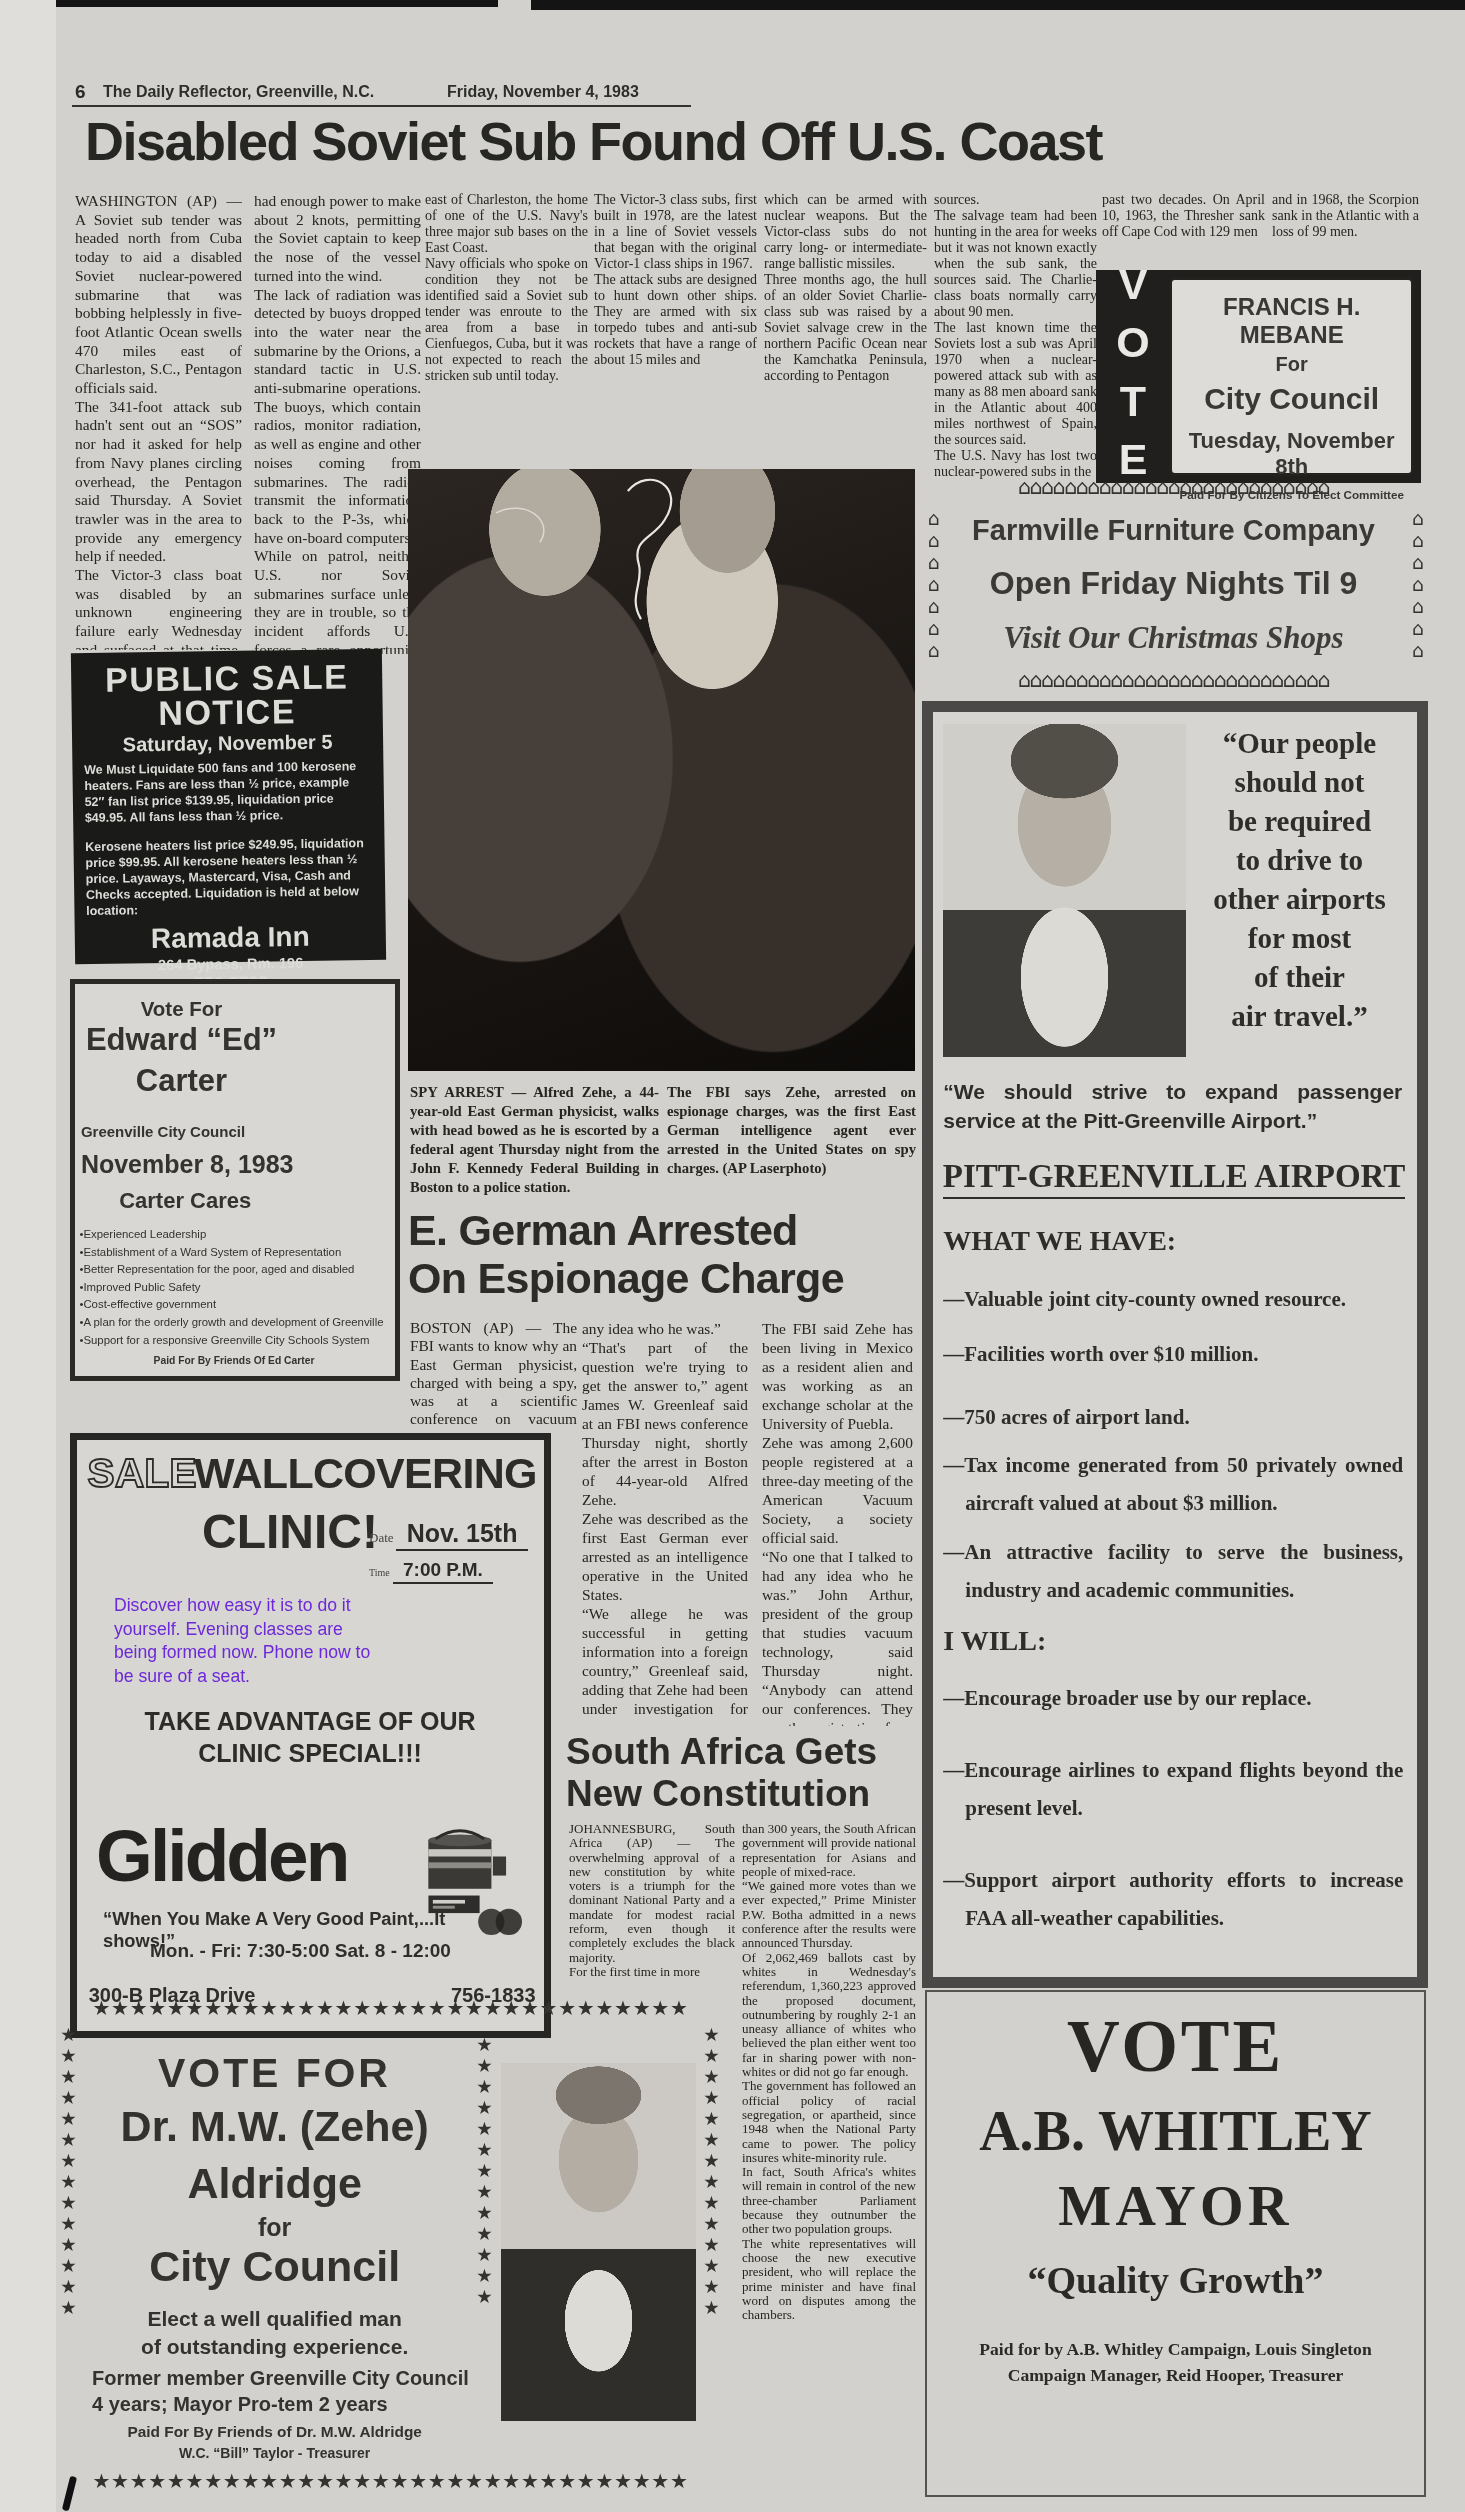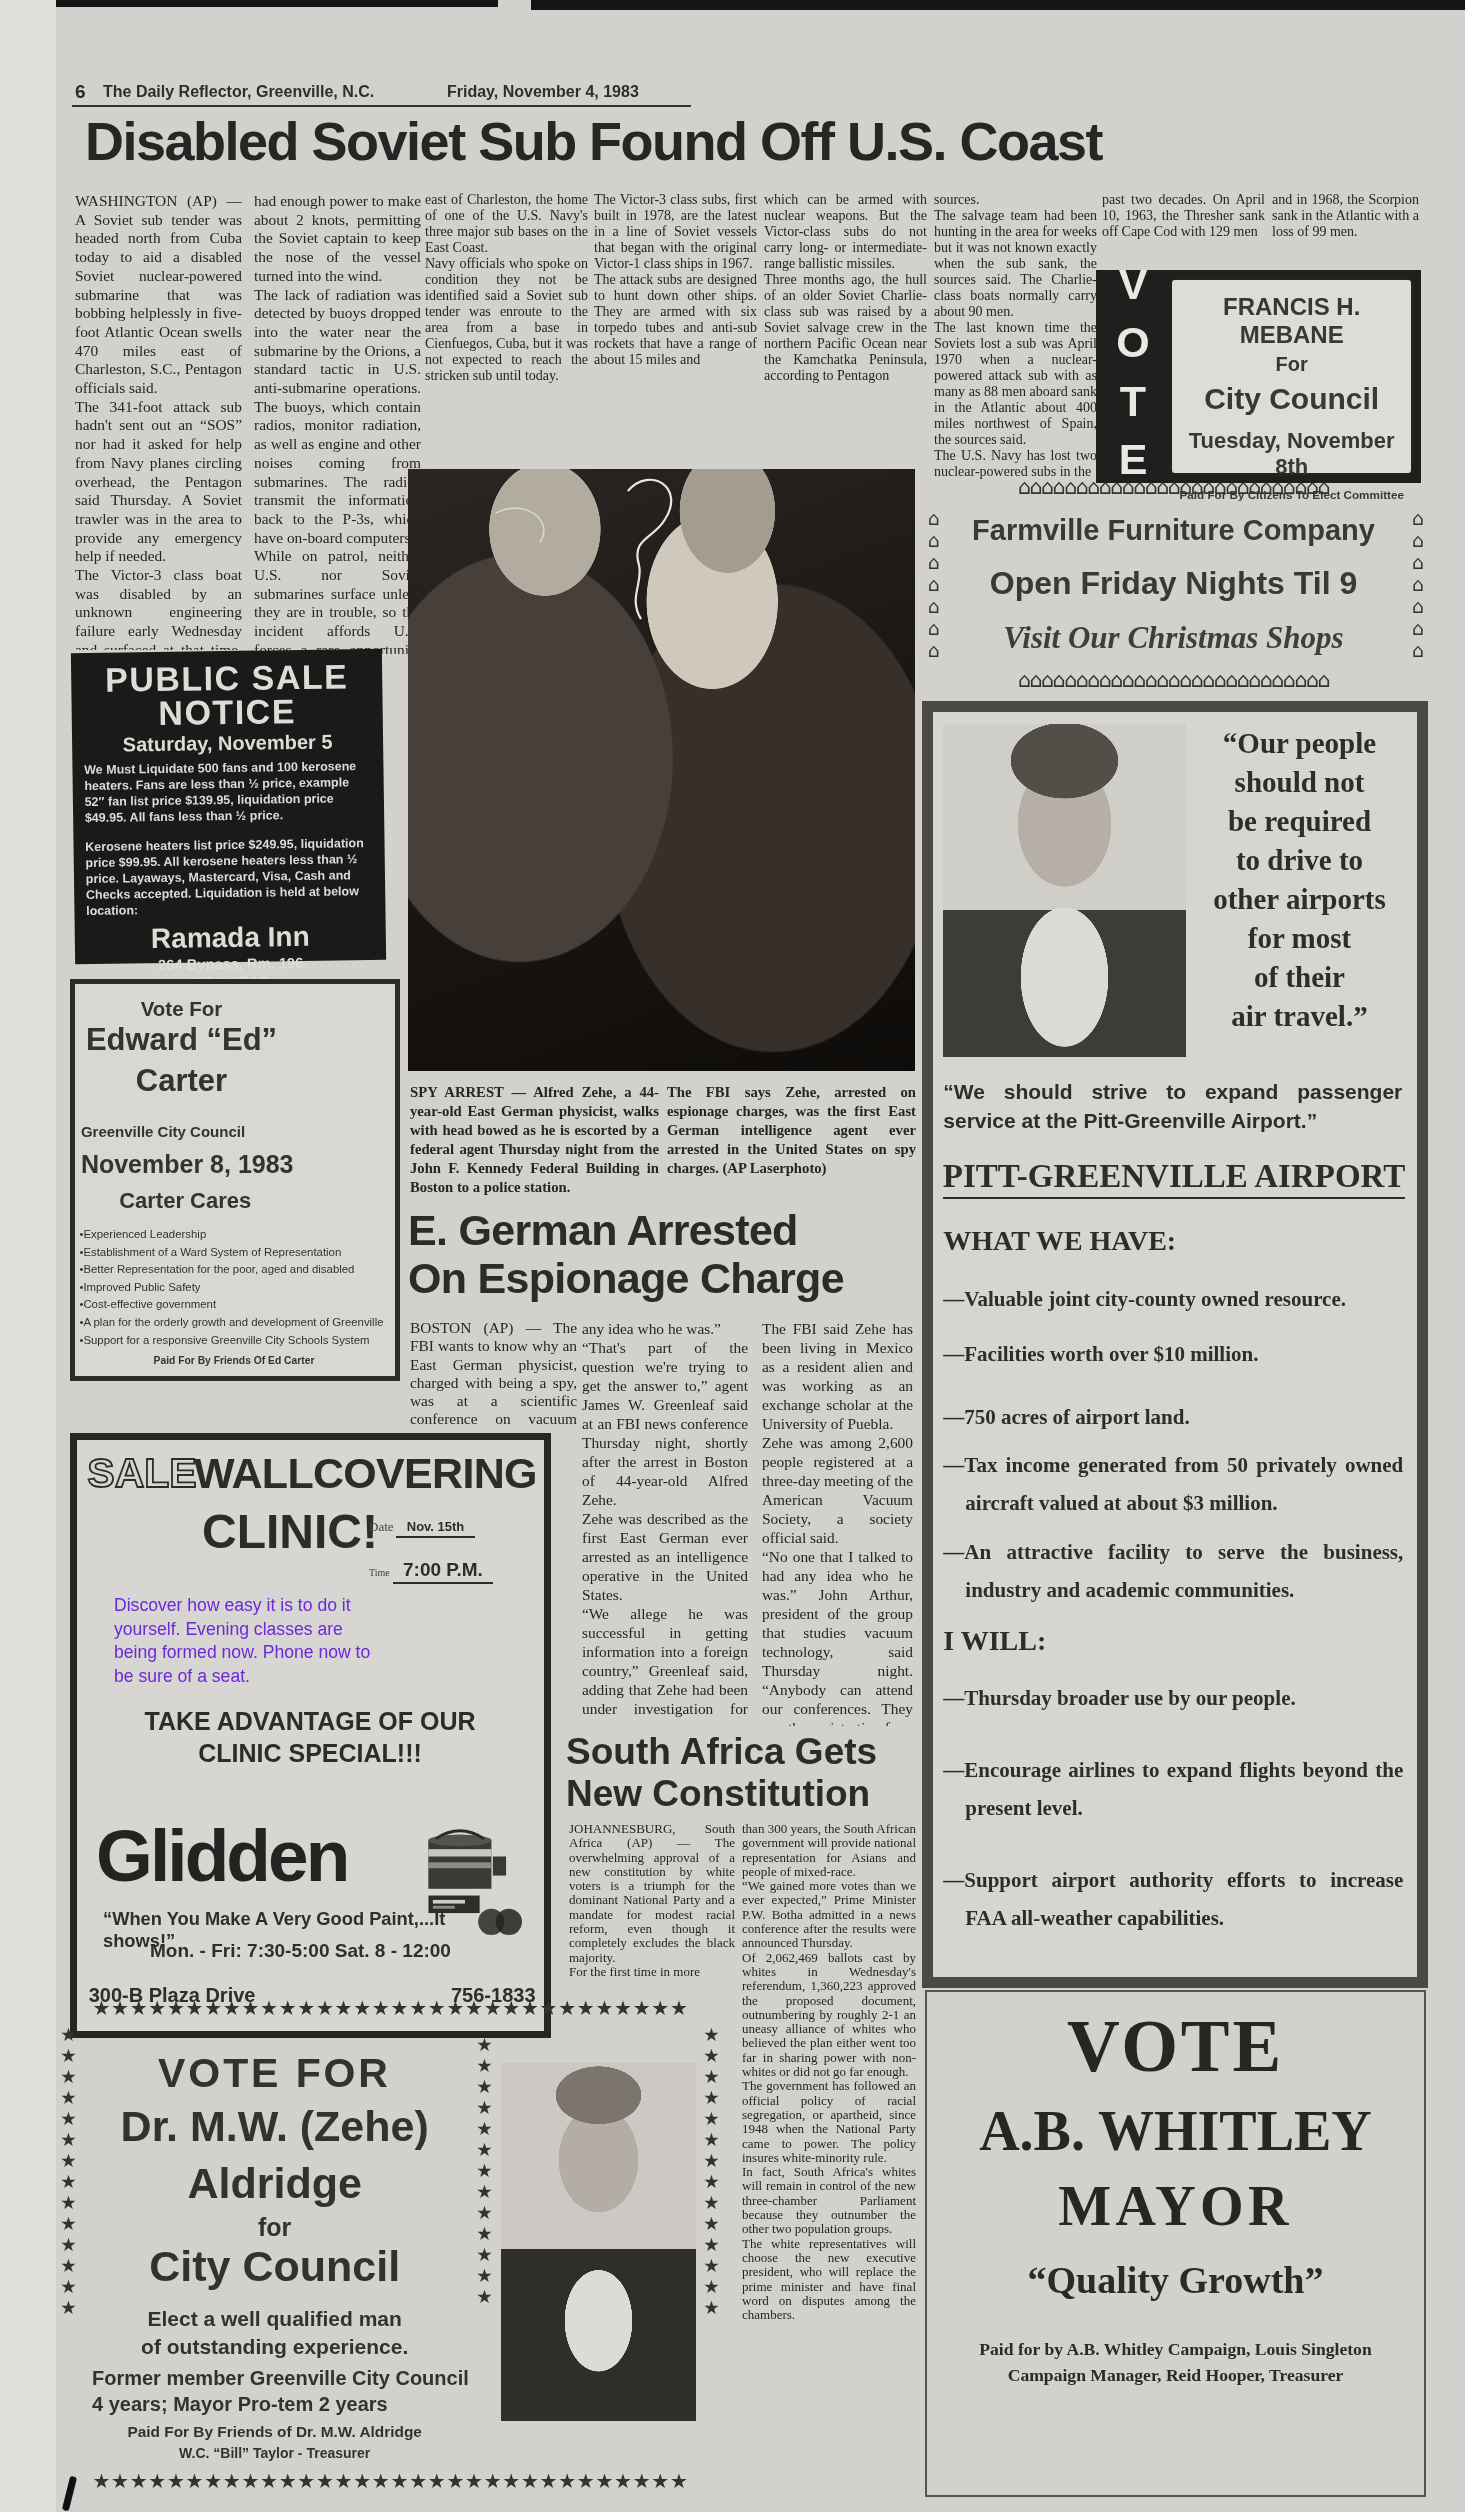--- a/index.html
+++ b/index.html
@@ -160,21 +160,21 @@
 Zehe was among 2,600 people registered at a three-day meeting of the American Vacuum Society, a society official said.
 “No one that I talked to had any idea who he was.” John Arthur, president of the group that studies vacuum technology, said Thursday night. “Anybody can attend our conferences. They pay the registration fee.
 Arthur said Zehe registered as a non-member and listed himself as being from Technical University, in Dresden, East Germany.</div>
 
   <div class="abs" style="left:70px;top:1433px;width:481px;height:605px;border:7.3px solid #262624;background:#d7d6d2;box-sizing:border-box;">
     <div class="abs sans b outline-txt" style="left:10.3px;top:10.3px;font-size:41px;">SALE</div>
     <div class="abs sans b" style="left:117px;top:8.8px;font-size:43px;letter-spacing:-0.7px;color:#2d2c2a;">WALLCOVERING</div>
     <div class="abs sans b" style="left:125px;top:64px;font-size:48px;color:#2d2c2a;">CLINIC!</div>
     <div class="abs" style="left:292px;top:79px;">
       <span class="serif" style="font-size:13px;color:#44433f;">Date</span>
-      <span class="sans b" style="font-size:13px;border-bottom:2.2px solid #2d2c2a;padding:0 10.3px 1.5px 10.3px;color:#2d2c2a;">Nov. 15th</span>
+      <span class="sans b" style="font-size:25px;border-bottom:2.2px solid #2d2c2a;padding:0 10.3px 1.5px 10.3px;color:#2d2c2a;">Nov. 15th</span>
     </div>
     <div class="abs" style="left:292px;top:119px;">
       <span class="serif" style="font-size:10px;color:#44433f;">Time</span>
       <span class="sans b" style="font-size:19px;border-bottom:2.2px solid #2d2c2a;padding:0 10.3px 1.5px 10.3px;color:#2d2c2a;">7:00 P.M.</span>
     </div>
     <div class="abs sans" style="left:37px;top:154px;width:257px;font-size:17.6px;line-height:23.5px;color:#6d28d9;">Discover how easy it is to do it yourself. Evening classes are being formed now. Phone now to be sure of a seat.</div>
     <div class="abs sans b ctr pre" style="left:0;top:265px;width:466px;font-size:25px;line-height:32px;color:#2d2c2a;">TAKE ADVANTAGE OF OUR
 CLINIC SPECIAL!!!</div>
     <div class="abs sans b" style="left:19px;top:374px;font-size:73px;letter-spacing:-2.9px;color:#242322;">Glidden</div>
     <svg class="abs" width="88" height="70" viewBox="0 0 120 95" style="left:344px;top:387px;">
@@ -226,21 +226,21 @@
     <div class="abs serif b" style="left:10.3px;top:513px;font-size:28px;color:#2e2d2b;">WHAT WE HAVE:</div>
     <div class="abs serif b" style="left:10.3px;top:568px;width:460px;font-size:21px;line-height:38px;color:#2e2d2b;">
       <div class="dash-item" style="margin-bottom:17px;">—Valuable joint city-county owned resource.</div>
       <div class="dash-item" style="margin-bottom:25px;">—Facilities worth over $10 million.</div>
       <div class="dash-item" style="margin-bottom:10.3px;">—750 acres of airport land.</div>
       <div class="dash-item jus" style="margin-bottom:10.3px;">—Tax income generated from 50 privately owned aircraft valued at about $3 million.</div>
       <div class="dash-item jus">—An attractive facility to serve the business, industry and academic communities.</div>
     </div>
     <div class="abs serif b" style="left:10.3px;top:913px;font-size:28px;color:#2e2d2b;">I WILL:</div>
     <div class="abs serif b" style="left:10.3px;top:967px;width:460px;font-size:21px;line-height:38px;color:#2e2d2b;">
-      <div class="dash-item" style="margin-bottom:34px;">—Thursday broader use by our people.</div>
+      <div class="dash-item" style="margin-bottom:34px;">—Encourage broader use by our replace.</div>
       <div class="dash-item jus" style="margin-bottom:34px;">—Encourage airlines to expand flights beyond the present level.</div>
       <div class="dash-item jus">—Support airport authority efforts to increase FAA all-weather capabilities.</div>
     </div>
   </div>
 
   <div class="abs" style="left:925px;top:1990px;width:501px;height:507px;border:2.2px solid #56544f;box-sizing:border-box;text-align:center;">
     <div class="serif b" style="font-size:73px;margin-top:13px;letter-spacing:2.9px;color:#272623;">VOTE</div>
     <div class="serif b" style="font-size:56px;margin-top:10.3px;color:#272623;">A.B. WHITLEY</div>
     <div class="serif b" style="font-size:56px;margin-top:10.3px;letter-spacing:4.4px;color:#272623;">MAYOR</div>
     <div class="serif b" style="font-size:38px;margin-top:20.5px;color:#2b2a27;">“Quality Growth”</div>

